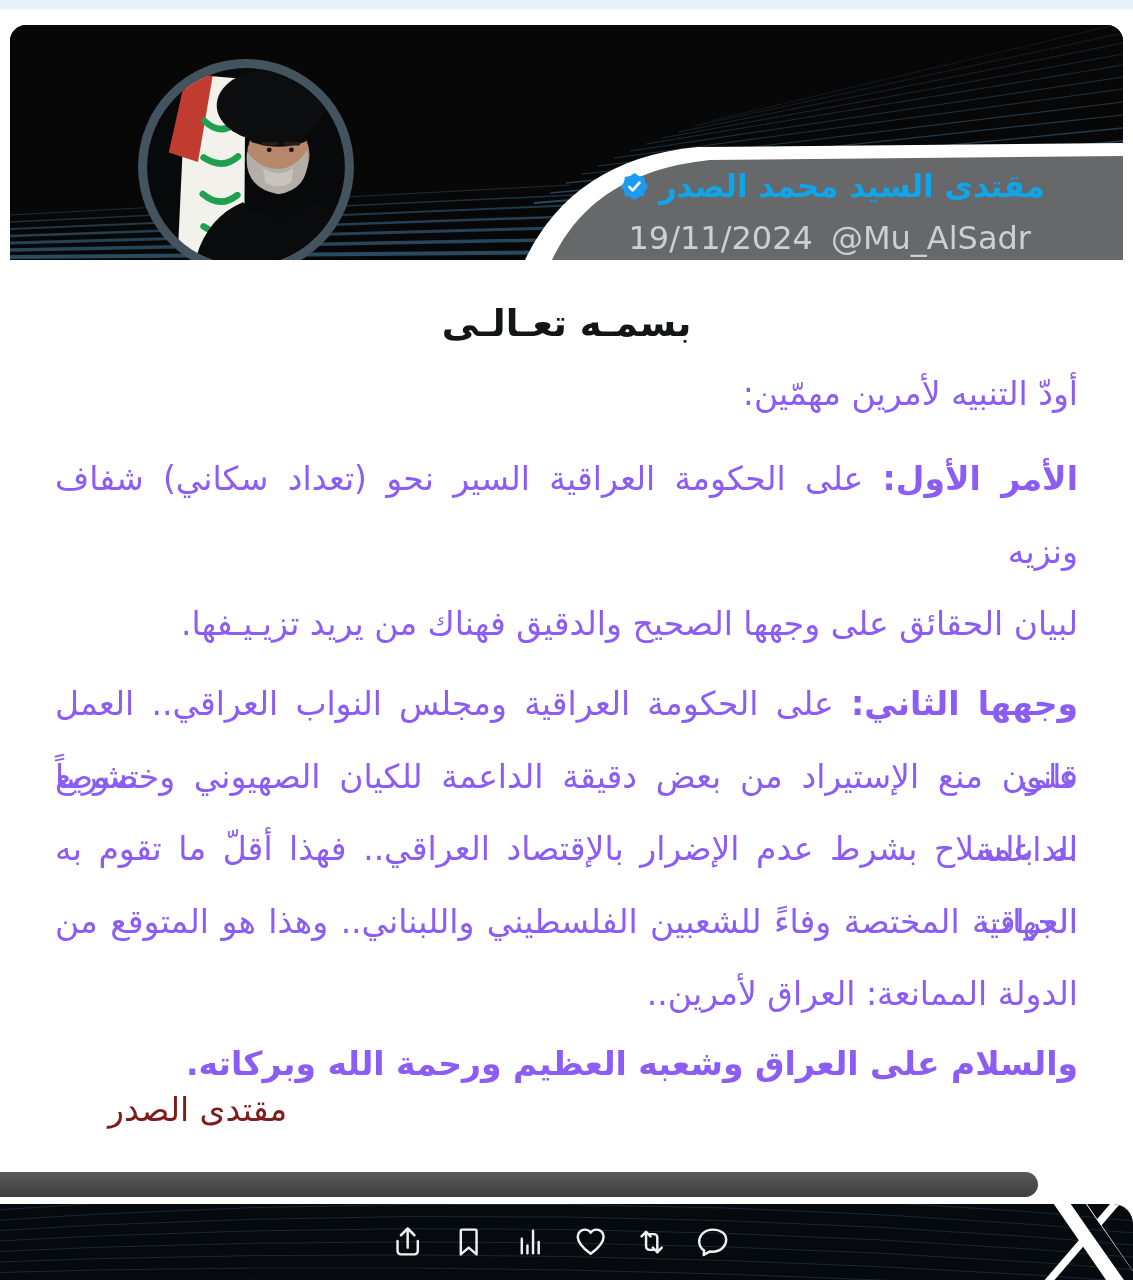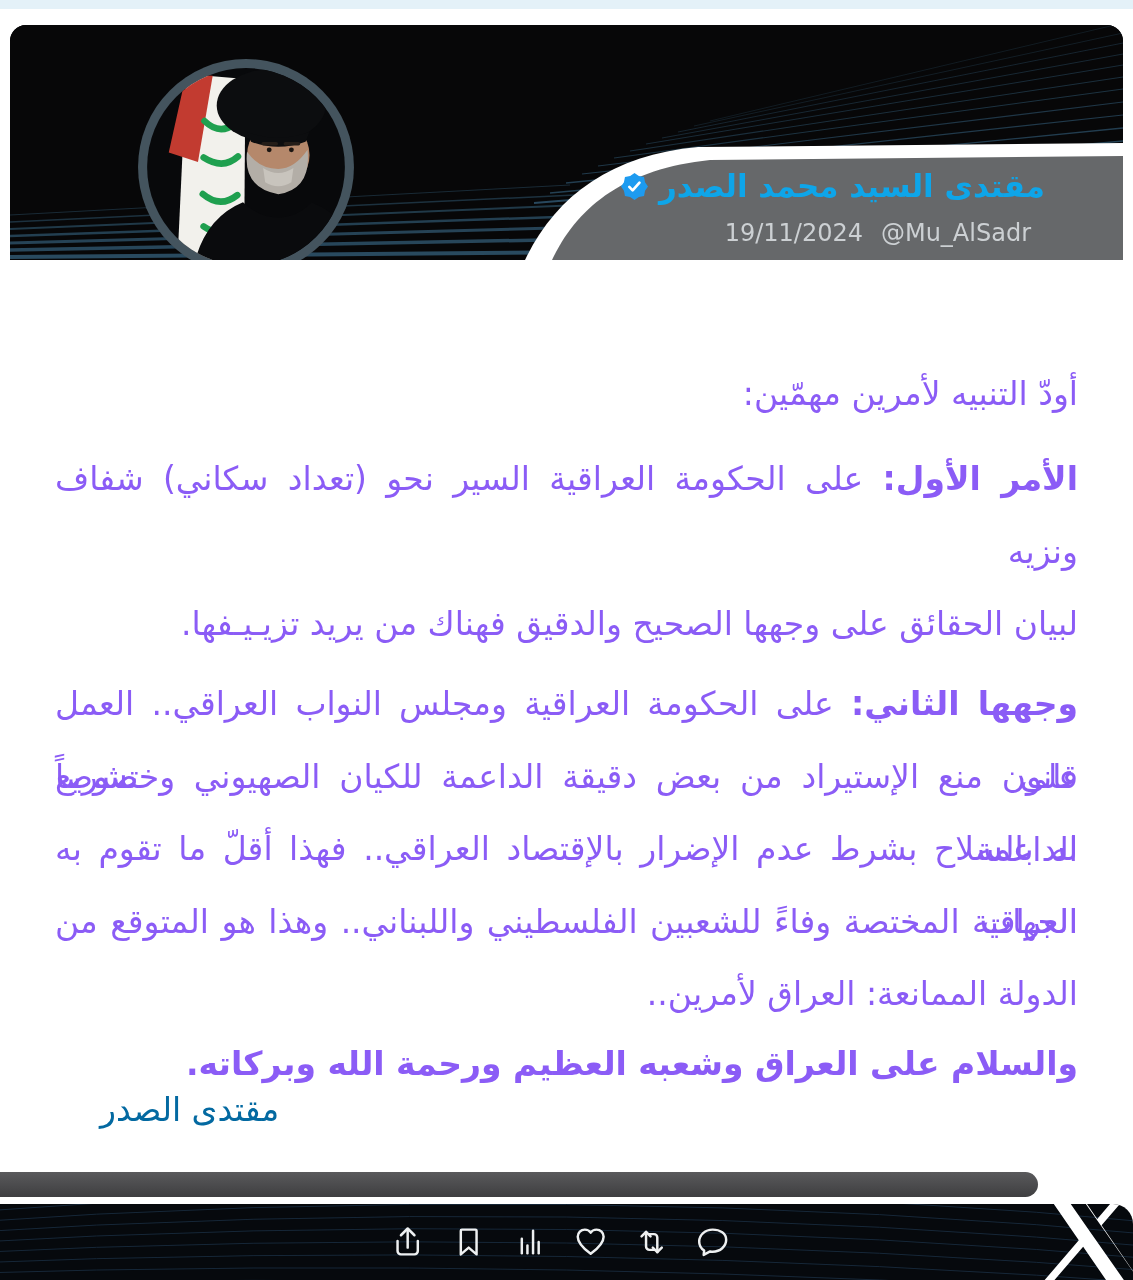--- a/index.html
+++ b/index.html
@@ -19,42 +19,42 @@
   .header-deco{position:absolute;inset:0;}
   .avatar{position:absolute;left:124px;top:30px;width:224px;height:224px;}
   .name-row{
     position:absolute;right:78px;top:143px;
     display:flex;align-items:center;gap:11px;direction:ltr;
   }
   .display-name{color:#0ea5e9;font-size:31px;font-weight:700;letter-spacing:.2px;white-space:nowrap;}
   .date-row{
     position:absolute;right:92px;top:194px;
     display:flex;gap:18px;direction:ltr;align-items:baseline;
-    color:#ccd0d3;font-size:24px;
+    color:#ccd0d3;font-size:32px;
   }
 
   
   .tline{
     position:absolute;left:55px;right:55px;height:73px;line-height:73px;
     font-size:33px;color:#8b5cf6;direction:rtl;white-space:nowrap;
   }
   .just{white-space:normal;text-align:justify;text-align-last:justify;text-justify:inter-word;}
   .tr{text-align:right;}
   .bold{font-weight:700;margin-top:29px;}
   .basmala{
     position:absolute;left:0;right:0;top:296px;height:56px;line-height:56px;
     text-align:center;font-size:37px;font-weight:700;color:#141517;direction:rtl;
   }
   .intro{top:357px;}
   .p1l1{top:442px;} .p1l2{top:515px;} .p1l3{top:587px;}
   .p2l1{top:667px;} .p2l2{top:740px;} .p2l3{top:812px;} .p2l4{top:885px;} .p2l5{top:957px;}
   .closing{top:1027px;font-weight:bold;}
   .signature{
-    position:absolute;left:100px;top:1077px;height:66px;line-height:66px;
-    font-size:33px;color:#0369a1;direction:rtl;
+    position:absolute;left:108px;top:1077px;height:66px;line-height:66px;
+    font-size:33px;color:#7f1d1d;direction:rtl;
   }
 
   
   .foot-bar{
     position:absolute;left:0;top:1172px;width:1038px;height:25px;
     background:linear-gradient(180deg,#5a5a5c,#3e3e40);
     border-radius:0 14px 14px 0;
   }
   .footer{
     position:absolute;left:0;top:1204px;width:1133px;height:76px;
@@ -147,20 +147,21 @@
         <path d="M8 13.4 l3.2 3.3 6.6-7.4" stroke="#ffffff" stroke-width="2.6" fill="none" stroke-linecap="round" stroke-linejoin="round"></path>
       </svg>
       <span class="display-name">مقتدى السيد محمد الصدر</span>
     </div>
     <div class="date-row">
       <span>19/11/2024</span>
       <span>@Mu_AlSadr</span>
     </div>
   </div>
 
+  <div class="basmala">بسمـه تعـالـى</div>
 
   <div class="tline tr intro">أودّ التنبيه لأمرين مهمّين:</div>
 
   <div class="tline just p1l1"><span class="bold">الأمر الأول:</span><span> على الحكومة العراقية السير نحو (تعداد سكاني) شفاف ونزيه</span></div>
   <div class="tline tr p1l3">لبيان الحقائق على وجهها الصحيح والدقيق فهناك من يريد تزيـيـفها.</div>
 
   <div class="tline just p2l1"><span class="bold">وجهها الثاني:</span><span> على الحكومة العراقية ومجلس النواب العراقي.. العمل على تشريع</span></div>
   <div class="tline just p2l2">قانون منع الإستيراد من بعض دقيقة الداعمة للكيان الصهيوني وخصوصاً الداعمة</div>
   <div class="tline just p2l3">له بالسلاح بشرط عدم الإضرار بالإقتصاد العراقي.. فهذا أقلّ ما تقوم به الجهات</div>
   <div class="tline just p2l4">العراقية المختصة وفاءً للشعبين الفلسطيني واللبناني.. وهذا هو المتوقع من</div>

